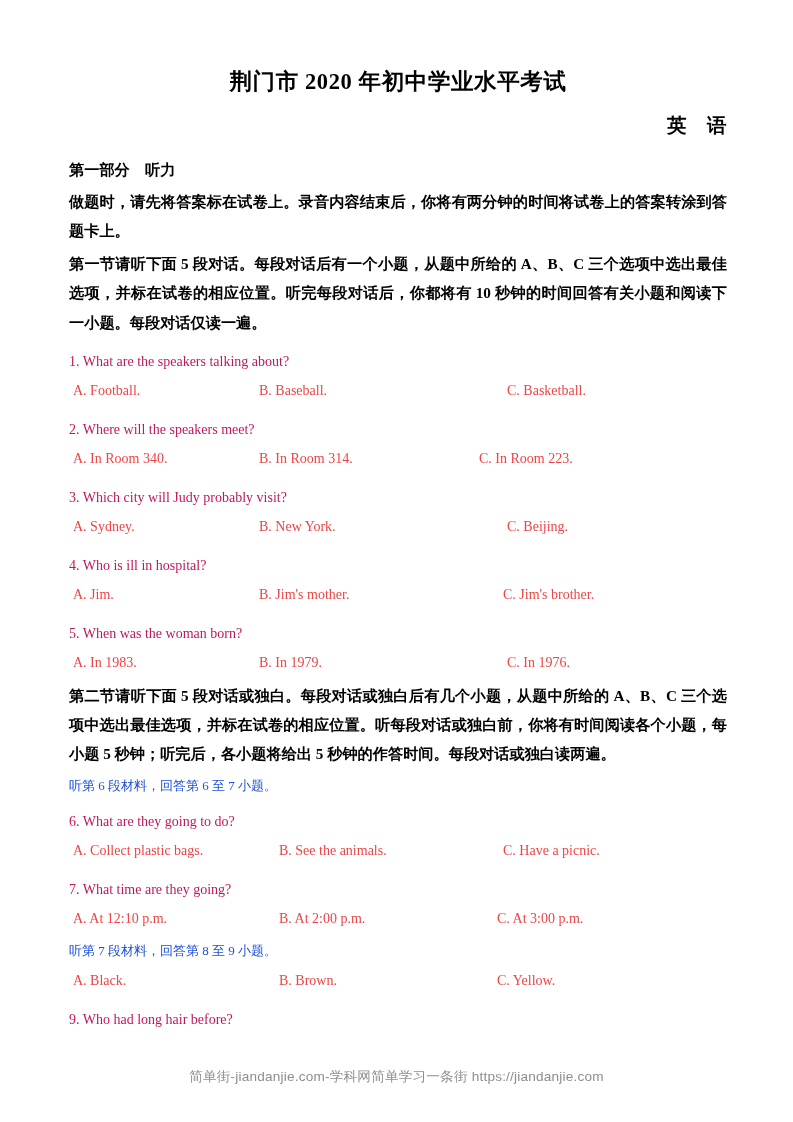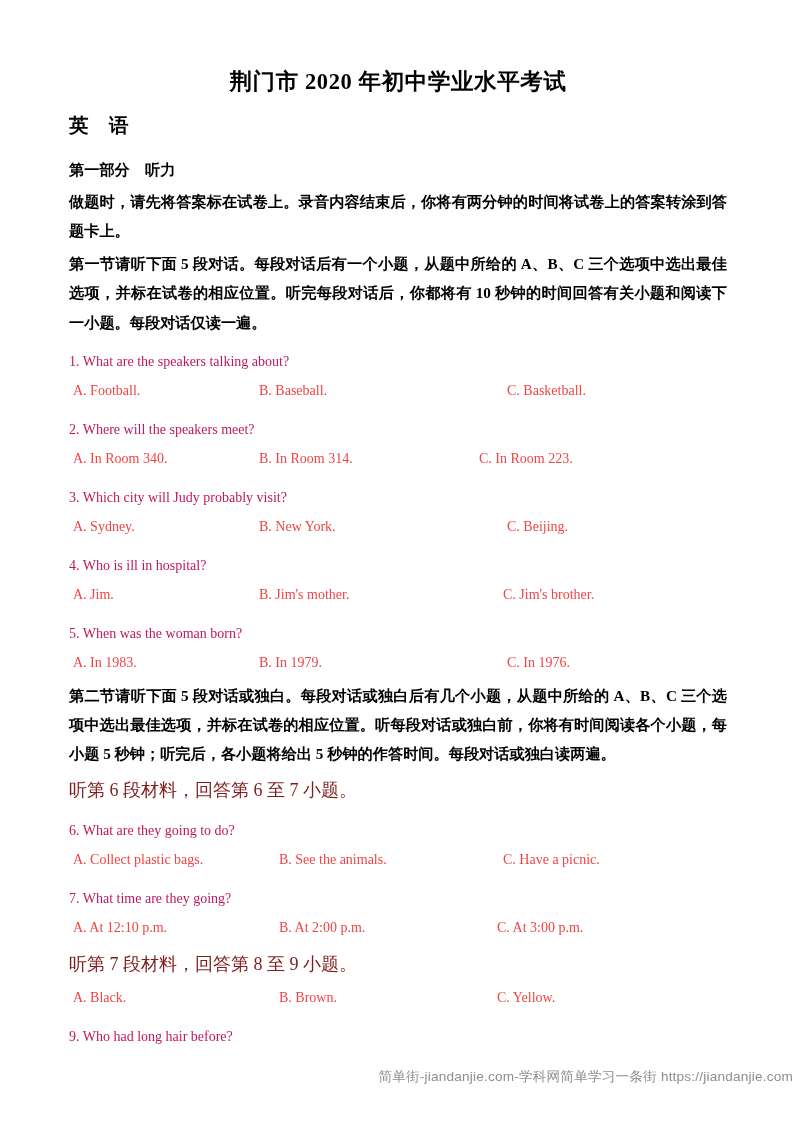--- a/index.html
+++ b/index.html
@@ -36,21 +36,21 @@
     text-align: center;
     font-family: "Liberation Serif", "DejaVu Serif", serif;
     font-weight: bold;
     font-size: 22.5px;
     letter-spacing: 0.6px;
     margin-top: 68px;
     line-height: 1.25;
     white-space: pre;
   }
   .doc-subtitle {
-    text-align: left;
+    text-align: right;
     font-family: "Liberation Serif", "DejaVu Serif", serif;
     font-weight: bold;
     font-size: 19.5px;
     letter-spacing: 0.5px;
     margin-top: 16px;
     white-space: pre;
   }
 
   
   .cn-head {
@@ -68,22 +68,22 @@
     line-height: 1.92;
     text-align: justify;
     text-justify: inter-character;
     margin-top: 4px;
   }
 
   
   .cn-note {
     font-family: "Liberation Serif", "DejaVu Serif", serif;
     font-weight: normal;
-    font-size: 18px;
-    color: #7f1d1d;
+    font-size: 13px;
+    color: #1d4ed8;
     line-height: 1.7;
     margin-top: 7px;
     white-space: pre;
   }
 
   
   .q-line {
     font-size: 14px;
     line-height: 1.5;
     margin-top: 14px;
@@ -109,21 +109,21 @@
   .opt.c-410 { left: 410px; }
   .opt.c-418 { left: 434px; font-family: Liberation Serif, serif; }
   .opt.c-428 { left: 428px; }
 
   
   .footer-mark {
     position: absolute;
     left: 0;
     top: 1068px;
     width: 793px;
-    text-align: right;
+    text-align: center;
     font-family: "Liberation Sans", "DejaVu Sans", sans-serif;
     font-size: 13.6px;
     color: #8e8e8e;
     letter-spacing: 0.2px;
     white-space: pre;
   }
 </style>
 </head>
 <body>
 

